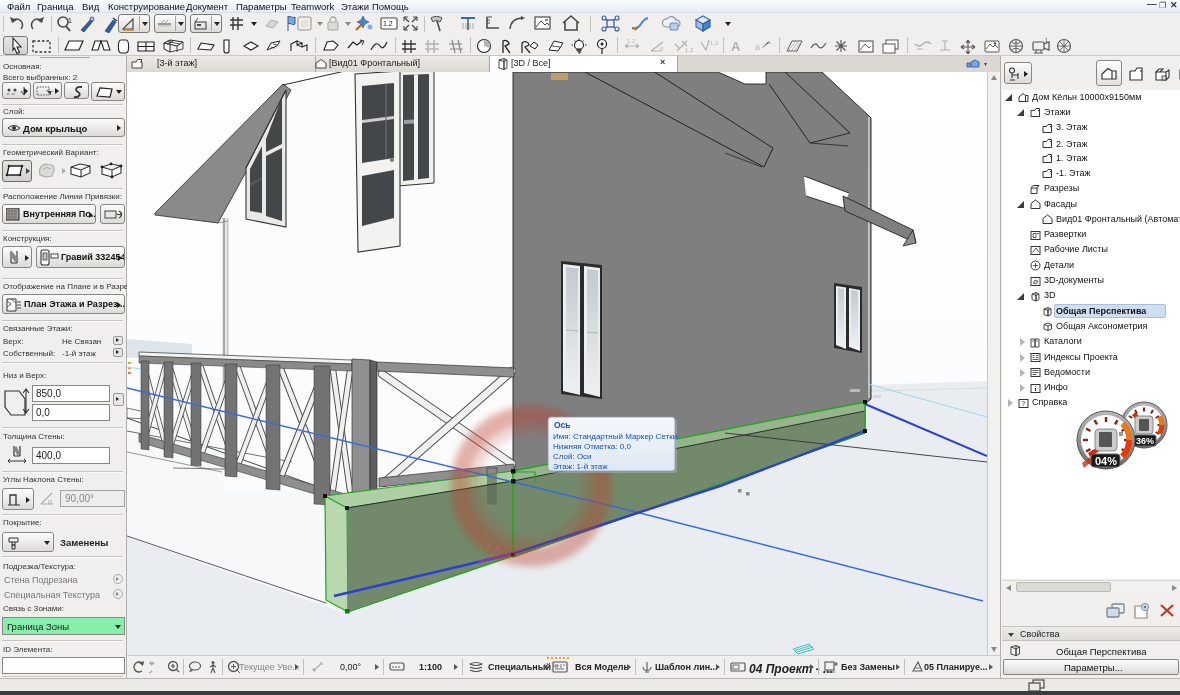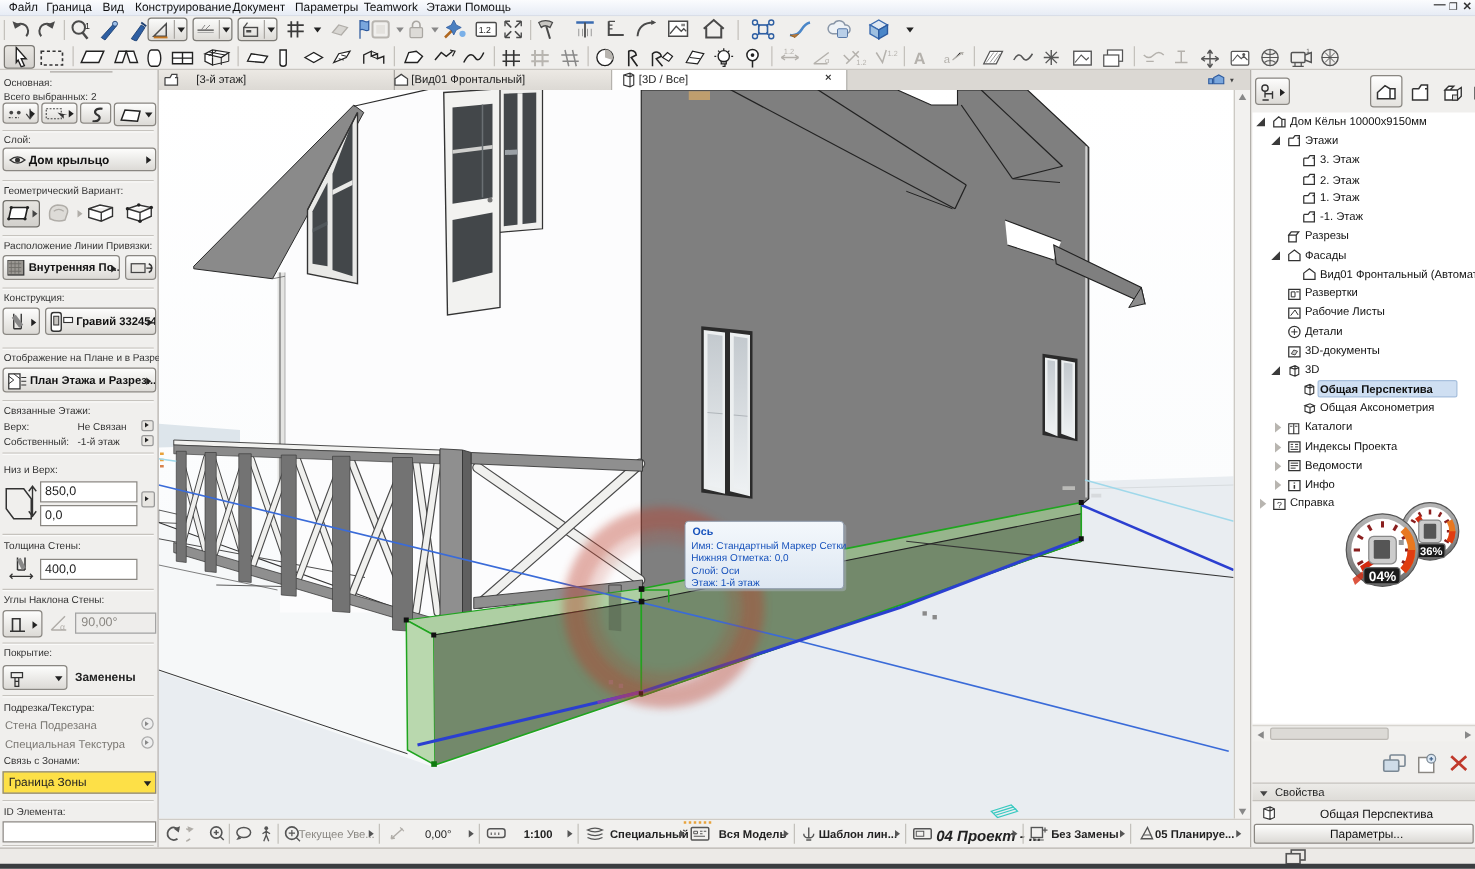--- a/index.html
+++ b/index.html
@@ -536,21 +536,21 @@
     <div class="lbl" style="top:506px">Подрезка/Текстура:</div>
     <span style="position:absolute;left:4px;top:519px;font-size:9px;color:#7a7772">Стена Подрезана</span>
     <div style="position:absolute;left:113px;top:518px;width:10px;height:10px;border:1px solid #aaa;border-radius:5px;background:#eee">
       <div class="arr" style="left:2px;top:1.5px;border-top-width:2.5px;border-bottom-width:2.5px;border-left-width:3px;border-left-color:#888"></div>
     </div>
     <span style="position:absolute;left:4px;top:534px;font-size:9px;color:#7a7772">Специальная Текстура</span>
     <div style="position:absolute;left:113px;top:533px;width:10px;height:10px;border:1px solid #aaa;border-radius:5px;background:#eee">
       <div class="arr" style="left:2px;top:1.5px;border-top-width:2.5px;border-bottom-width:2.5px;border-left-width:3px;border-left-color:#888"></div>
     </div>
     <div class="lbl" style="top:548px">Связь с Зонами:</div>
-    <div style="position:absolute;left:2px;top:561px;width:123px;height:18px;border:1px solid #8a8782;background:#fde047;font-size:9.5px">
+    <div style="position:absolute;left:2px;top:561px;width:123px;height:18px;border:1px solid #8a8782;background:#86efac;font-size:9.5px">
       <span style="position:absolute;left:4px;top:3px">Граница Зоны</span>
       <div class="darr" style="right:3px;top:7px"></div>
     </div>
     <div class="hsep" style="top:584px"></div>
     <div class="lbl" style="top:589px">ID Элемента:</div>
     <div style="position:absolute;left:2px;top:601px;width:123px;height:17px;border:1px solid #8a8782;background:#fff"></div>
     <div class="hsep" style="top:620px"></div>
     <div class="lbl" style="top:624px">3D Элемента:</div>
   </div>
 <svg id="scene" style="position:absolute;left:127px;top:72px" width="860" height="583" viewBox="127 72 860 583">

